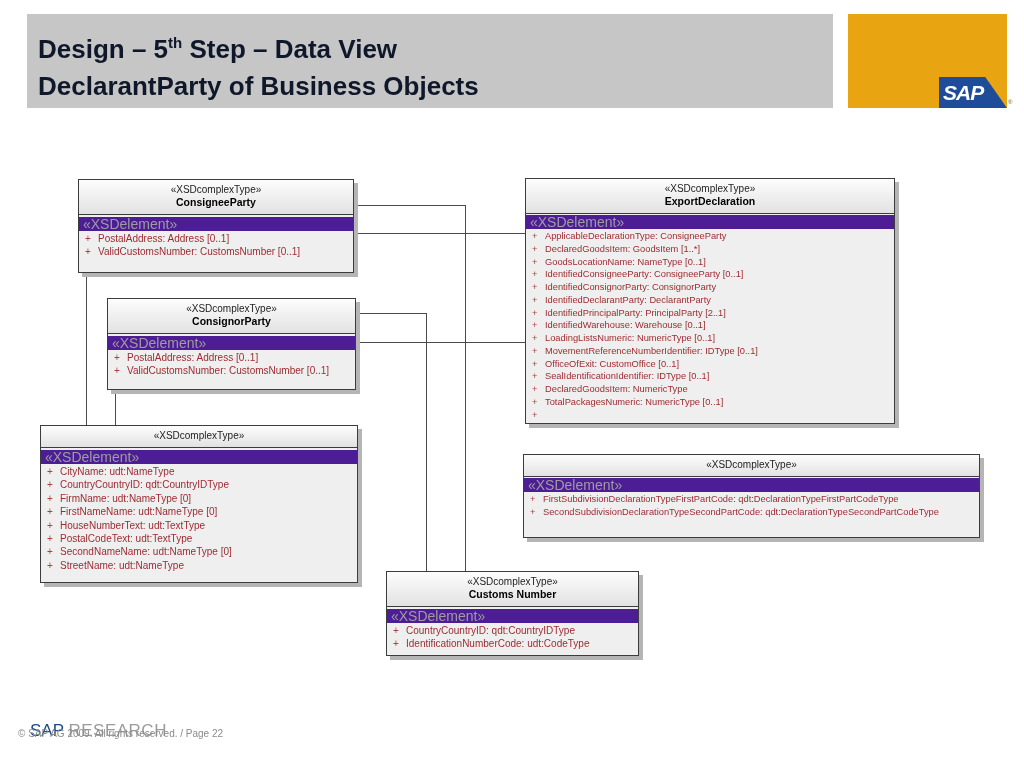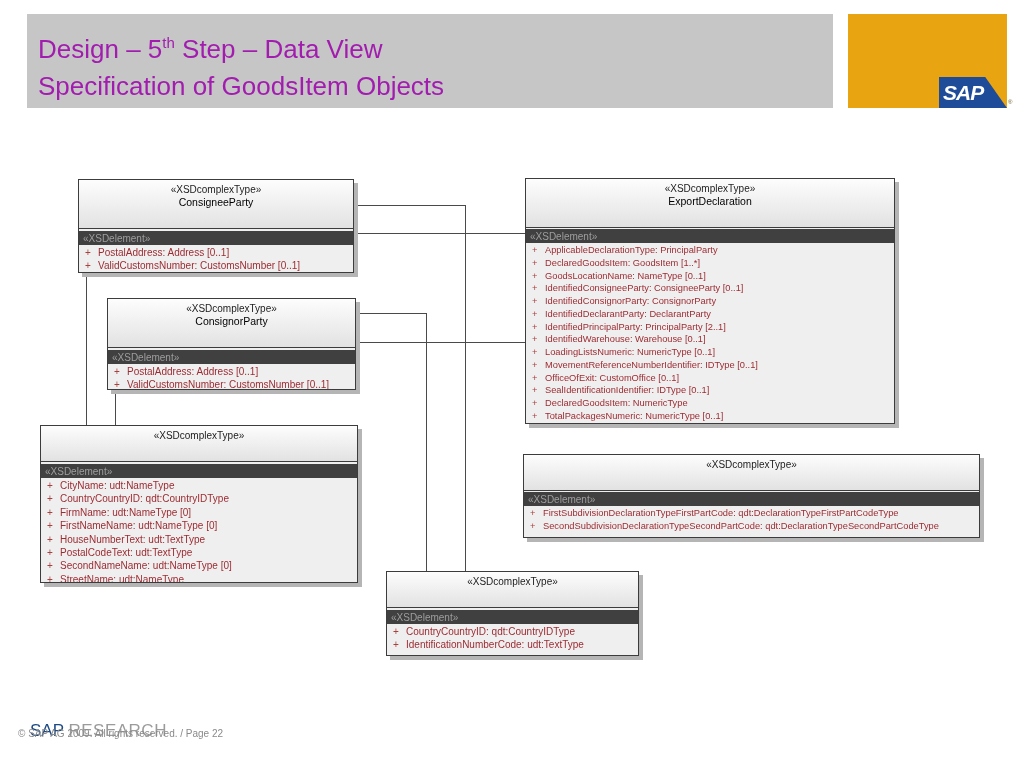--- a/index.html
+++ b/index.html
@@ -8,21 +8,21 @@
     font-family:"Liberation Sans","DejaVu Sans",sans-serif;
     overflow:hidden;
   }
   
   .title-bar{
     position:absolute;left:27px;top:14px;width:806px;height:94px;
     background:#c6c6c6;
   }
   .title-text{
     margin:0;padding:10px 0 0 11px;
-    font-size:26px;font-weight:normal;line-height:37px;color:#a21caf;
+    font-size:26px;font-weight:bold;line-height:37px;color:#0f172a;
     letter-spacing:0px;
   }
   .title-text sup{font-size:15px;}
   .logo-block{
     position:absolute;left:848px;top:14px;width:159px;height:94px;
     background:#e9a511;
   }
   .sap-logo{
     position:absolute;right:0;bottom:0;width:68px;height:31px;
     background:#1e4c99;
@@ -37,26 +37,26 @@
     position:absolute;left:1008px;top:99px;font-size:6px;color:#6a5a20;
   }
   
   .uml-box{
     position:absolute;border:1px solid #3c3c3c;background:#efefef;
     box-shadow:4px 4px 0 #b5b5b5;z-index:2;box-sizing:border-box;
     overflow:hidden;
   }
   .uml-head{
     background:linear-gradient(to bottom,#fdfdfd,#e2e2e2);
-    border-bottom:1px solid #3c3c3c;text-align:center;padding:4px 2px 19px;
+    border-bottom:1px solid #3c3c3c;text-align:center;padding:4px 2px 5px;
   }
   .uml-stereo{font-size:10px;color:#222222;line-height:12px;}
-  .uml-name{font-size:10.5px;font-weight:normal;color:#000000;line-height:13px;}
+  .uml-name{font-size:10.5px;font-weight:bold;color:#000000;line-height:13px;}
   .uml-elem{
-    font-size:10px;color:#9e9e9e;background:#404040;
+    font-size:14px;color:#9e9e9e;background:#4c1d95;
     padding:2px 4px 1px;line-height:11px;margin-top:2px;
   }
   .uml-attrs{padding:1px 0 2px;}
   .attr-row{
     display:flex;color:#9d2b32;font-size:10px;line-height:13.4px;
     white-space:nowrap;padding:0 3px 0 6px;
   }
   .attr-row .plus{width:13px;flex:0 0 13px;color:#a8403f;}
   .rows-dense .attr-row{font-size:9.3px;line-height:12.75px;}
   .rows-dense .uml-elem{margin-top:1px;}
@@ -66,21 +66,21 @@
   .footer-brand{position:absolute;left:30px;top:721px;font-size:17px;font-weight:normal;}
   .footer-brand .sap{color:#1c4a85;}
   .footer-brand .research{color:#9b9b9b;letter-spacing:0.5px;}
   .footer-copy{position:absolute;left:18px;top:728px;font-size:10px;color:#8a8a8a;}
 </style>
 </head>
 <body>
 
 <div class="title-bar">
   <h1 class="title-text"><span><span>Design – 5</span><sup>th</sup><span> Step – Data View</span></span><br>
-  <span>Specification of GoodsItem Objects</span></h1>
+  <span>DeclarantParty of Business Objects</span></h1>
 </div>
 <div class="logo-block">
   <div class="sap-logo">
     <span>SAP</span>
   </div>
 </div>
 <div class="logo-reg">®</div>
 
 <div class="conn" style="left:354px;top:205px;width:111px;height:1px;"></div>
 <div class="conn" style="left:465px;top:205px;width:1px;height:367px;"></div>
@@ -177,21 +177,21 @@
 <div class="uml-box rows-dense" style="left:525px;top:178px;width:370px;height:246px;">
   <div class="uml-head">
     <div class="uml-stereo">«XSDcomplexType»</div>
     <div class="uml-name">ExportDeclaration</div>
   </div>
   <div class="uml-body">
     <div class="uml-elem">«XSDelement»</div>
     <div class="uml-attrs">
         <div class="attr-row">
           <span class="plus">+</span>
-          <span>ApplicableDeclarationType:  PrincipalParty</span>
+          <span>ApplicableDeclarationType:  ConsigneeParty</span>
         </div>
         <div class="attr-row">
           <span class="plus">+</span>
           <span>DeclaredGoodsItem:  GoodsItem [1..*]</span>
         </div>
         <div class="attr-row">
           <span class="plus">+</span>
           <span>GoodsLocationName:  NameType [0..1]</span>
         </div>
         <div class="attr-row">
@@ -260,31 +260,32 @@
           <span class="plus">+</span>
           <span>SecondSubdivisionDeclarationTypeSecondPartCode:  qdt:DeclarationTypeSecondPartCodeType</span>
         </div>
       </div>
   </div>
 </div>
 
 <div class="uml-box" style="left:386px;top:571px;width:253px;height:85px;">
   <div class="uml-head">
     <div class="uml-stereo">«XSDcomplexType»</div>
+    <div class="uml-name">Customs Number</div>
   </div>
   <div class="uml-body">
     <div class="uml-elem">«XSDelement»</div>
     <div class="uml-attrs">
         <div class="attr-row">
           <span class="plus">+</span>
           <span>CountryCountryID:  qdt:CountryIDType</span>
         </div>
         <div class="attr-row">
           <span class="plus">+</span>
-          <span>IdentificationNumberCode:  udt:TextType</span>
+          <span>IdentificationNumberCode:  udt:CodeType</span>
         </div>
       </div>
   </div>
 </div>
 
 <div class="footer-brand">
   <span class="sap">SAP</span>
   <span class="research">RESEARCH</span>
 </div>
 <div class="footer-copy">© SAP AG 2009. All rights reserved. / Page 22</div>

